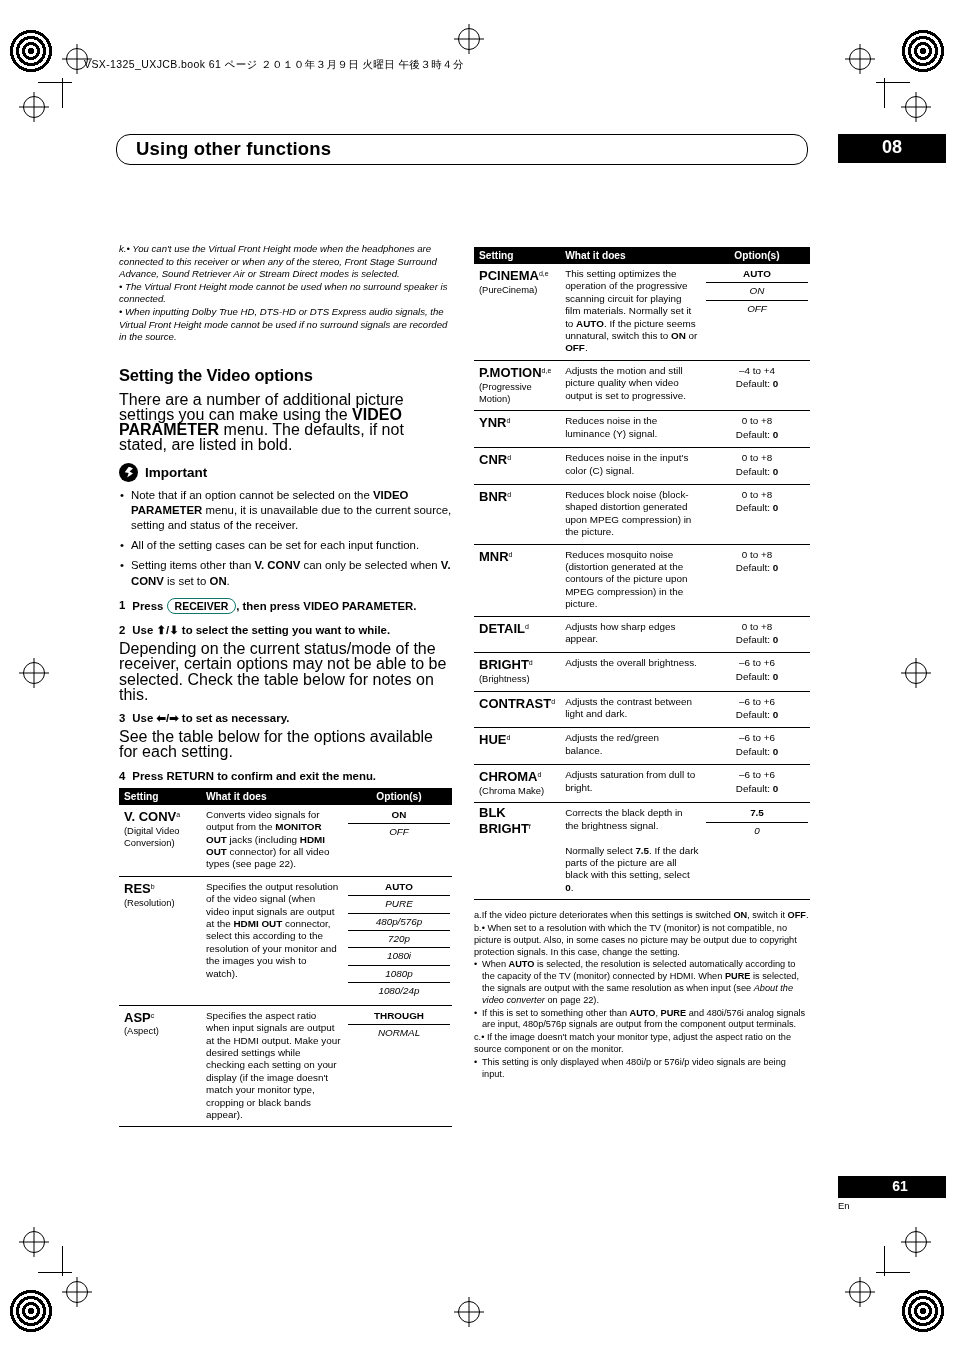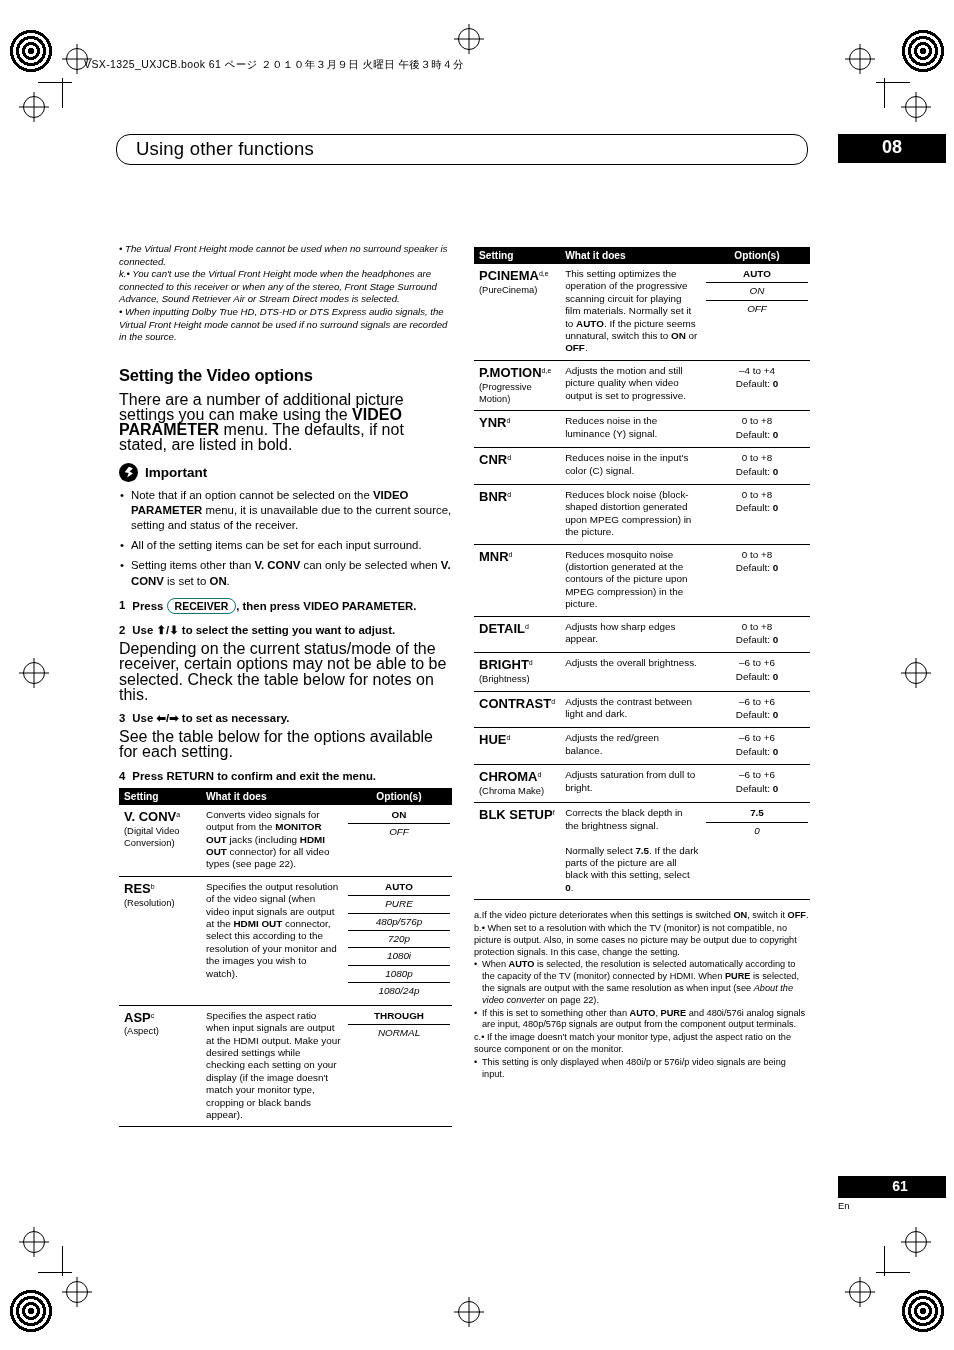--- a/index.html
+++ b/index.html
@@ -23,21 +23,21 @@
   
   .filestamp{
     position:absolute;left:84px;top:58px;font-size:10.5px;letter-spacing:.4px;
     white-space:nowrap;
   }
   .title-bar{
     position:absolute;left:116px;top:134px;width:690px;height:29px;
     border:1.3px solid #000;border-radius:14px;
   }
   .title-text{
-    position:absolute;left:136px;top:138px;font-size:18.5px;font-weight:normal;
+    position:absolute;left:136px;top:138px;font-size:18.5px;font-weight:bold;
     letter-spacing:.2px;
     text-align:right;
   }
   .chapter-box{
     position:absolute;left:838px;top:134px;width:108px;height:29px;background:#000;
   }
   .chapter-num{
     position:absolute;left:842px;top:137px;width:100px;text-align:center;
     color:#fff;font-size:18px;font-weight:bold;
   }
@@ -156,51 +156,51 @@
 
   <div class="filestamp">VSX-1325_UXJCB.book   61 ページ   ２０１０年３月９日   火曜日   午後３時４分</div>
   <div class="title-bar"></div>
   <div class="title-text">Using other functions</div>
   <div class="chapter-box"></div>
   <div class="chapter-num">08</div>
 
   <div class="col-left">
 
     <div class="note-k">
+      <div>k.• You can't use the Virtual Front Height mode when the headphones are connected to this receiver or when any of the stereo, Front Stage Surround Advance, Sound Retriever Air or Stream Direct modes is selected.</div>
       <div>• The Virtual Front Height mode cannot be used when no surround speaker is connected.</div>
-      <div>k.• You can't use the Virtual Front Height mode when the headphones are connected to this receiver or when any of the stereo, Front Stage Surround Advance, Sound Retriever Air or Stream Direct modes is selected.</div>
       <div>• When inputting Dolby True HD, DTS-HD or DTS Express audio signals, the Virtual Front Height mode cannot be used if no surround signals are recorded in the source.</div>
     </div>
 
     <h2 class="sec">Setting the Video options</h2>
 
     <p class="body">There are a number of additional picture settings you can make using the <b>VIDEO PARAMETER</b> menu. The defaults, if not stated, are listed in bold.</p>
 
     <div class="important">
       <span class="imp-icon"></span>
       <span class="imp-label">Important</span>
     </div>
 
     <ul class="bul">
       <li>Note that if an option cannot be selected on the <b>VIDEO PARAMETER</b> menu, it is unavailable due to the current source, setting and status of the receiver.</li>
-      <li>All of the setting items can be set for each input surround.</li>
+      <li>All of the setting cases can be set for each input function.</li>
       <li>Setting items other than <b>V. CONV</b> can only be selected when <b>V. CONV</b> is set to <b>ON</b>.</li>
     </ul>
 
     <div class="step">
       <span class="num">1</span>
       <span class="txt"><span>Press</span>
         <span class="key">RECEIVER</span><span>, then press VIDEO PARAMETER.</span></span>
     </div>
 
     <div class="step">
       <span class="num">2</span>
       <span class="txt"><span>Use</span>
         <span class="arrowk">⬆/⬇</span>
-        <span>to select the setting you want to adjust.</span></span>
+        <span>to select the setting you want to while.</span></span>
     </div>
     <p class="body">Depending on the current status/mode of the receiver, certain options may not be able to be selected. Check the table below for notes on this.</p>
 
     <div class="step">
       <span class="num">3</span>
       <span class="txt"><span>Use</span>
         <span class="arrowk">⬅/➡</span>
         <span>to set as necessary.</span></span>
     </div>
     <p class="body">See the table below for the options available for each setting.</p>
@@ -404,21 +404,21 @@
           </td>
           <td>Adjusts saturation from dull to bright.</td>
           <td class="c3">
             <span class="opt-plain">–6 to +6</span>
             <span class="opt-plain">Default: <b>0</b></span>
           </td>
         </tr>
 
         <tr class="sep-strong">
           <td class="c1">
-            <span class="setname">BLK SETUP</span><sup>f</sup>
+            <span class="setname">BLK BRIGHT</span><sup>f</sup>
           </td>
           <td>Corrects the black depth in the brightness signal.<br><br>Normally select <b>7.5</b>. If the dark parts of the picture are all black with this setting, select <b>0</b>.</td>
           <td class="c3">
             <span class="opt-bold">7.5</span>
             <div class="opt-div"></div>
             <span class="opt-ital">0</span>
           </td>
         </tr>
       </tbody>
     </table>

